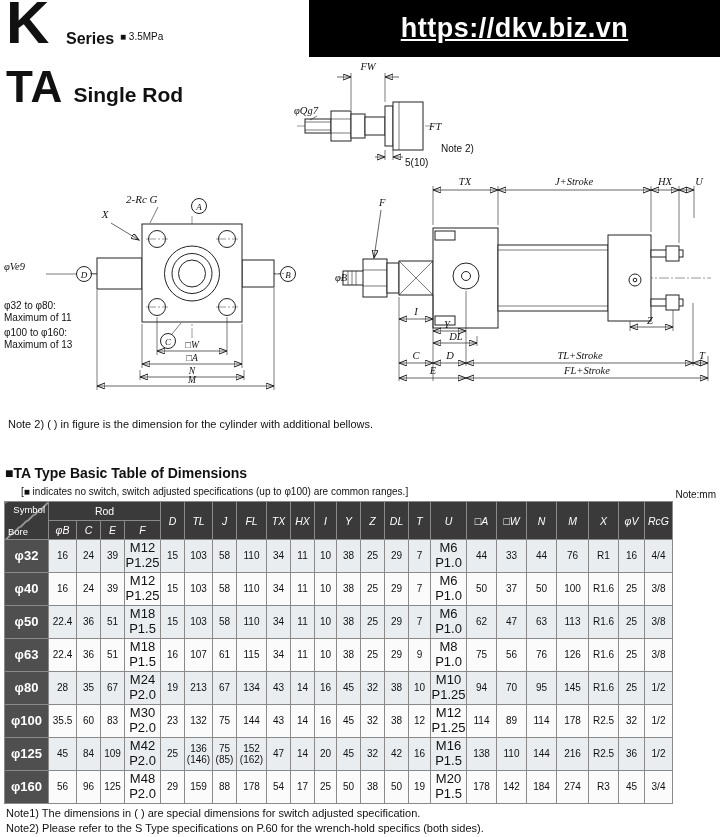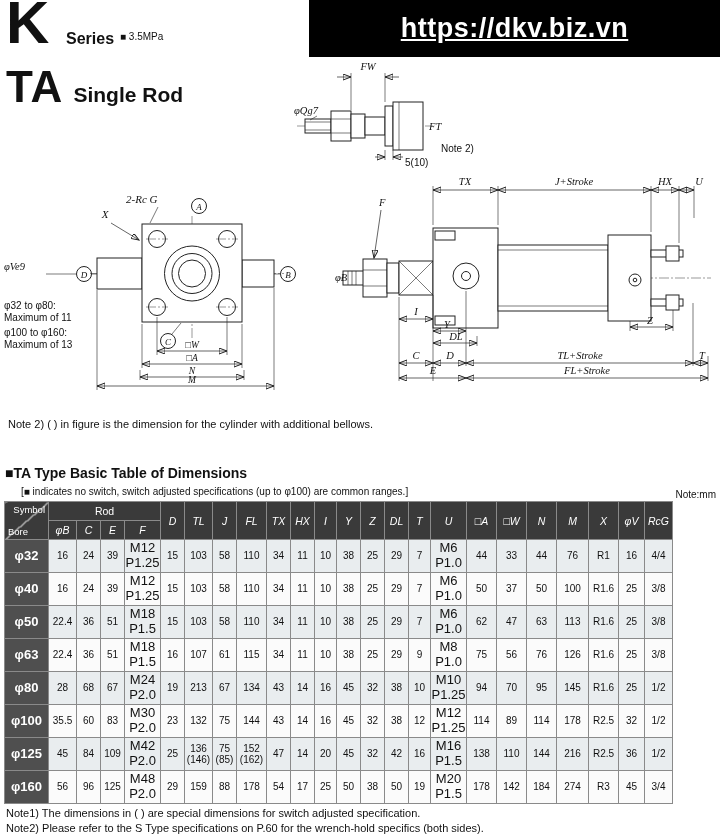--- a/index.html
+++ b/index.html
@@ -442,21 +442,21 @@
         <td>56</td>
         <td>76</td>
         <td>126</td>
         <td>R1.6</td>
         <td>25</td>
         <td>3/8</td>
       </tr>
       <tr class="alt">
         <td class="bore">φ80</td>
         <td>28</td>
-        <td>68</td>
+        <td>35</td>
         <td>67</td>
         <td class="thread">M24
 P2.0</td>
         <td>19</td>
         <td>213</td>
         <td>67</td>
         <td>134</td>
         <td>43</td>
         <td>14</td>
         <td>16</td>

